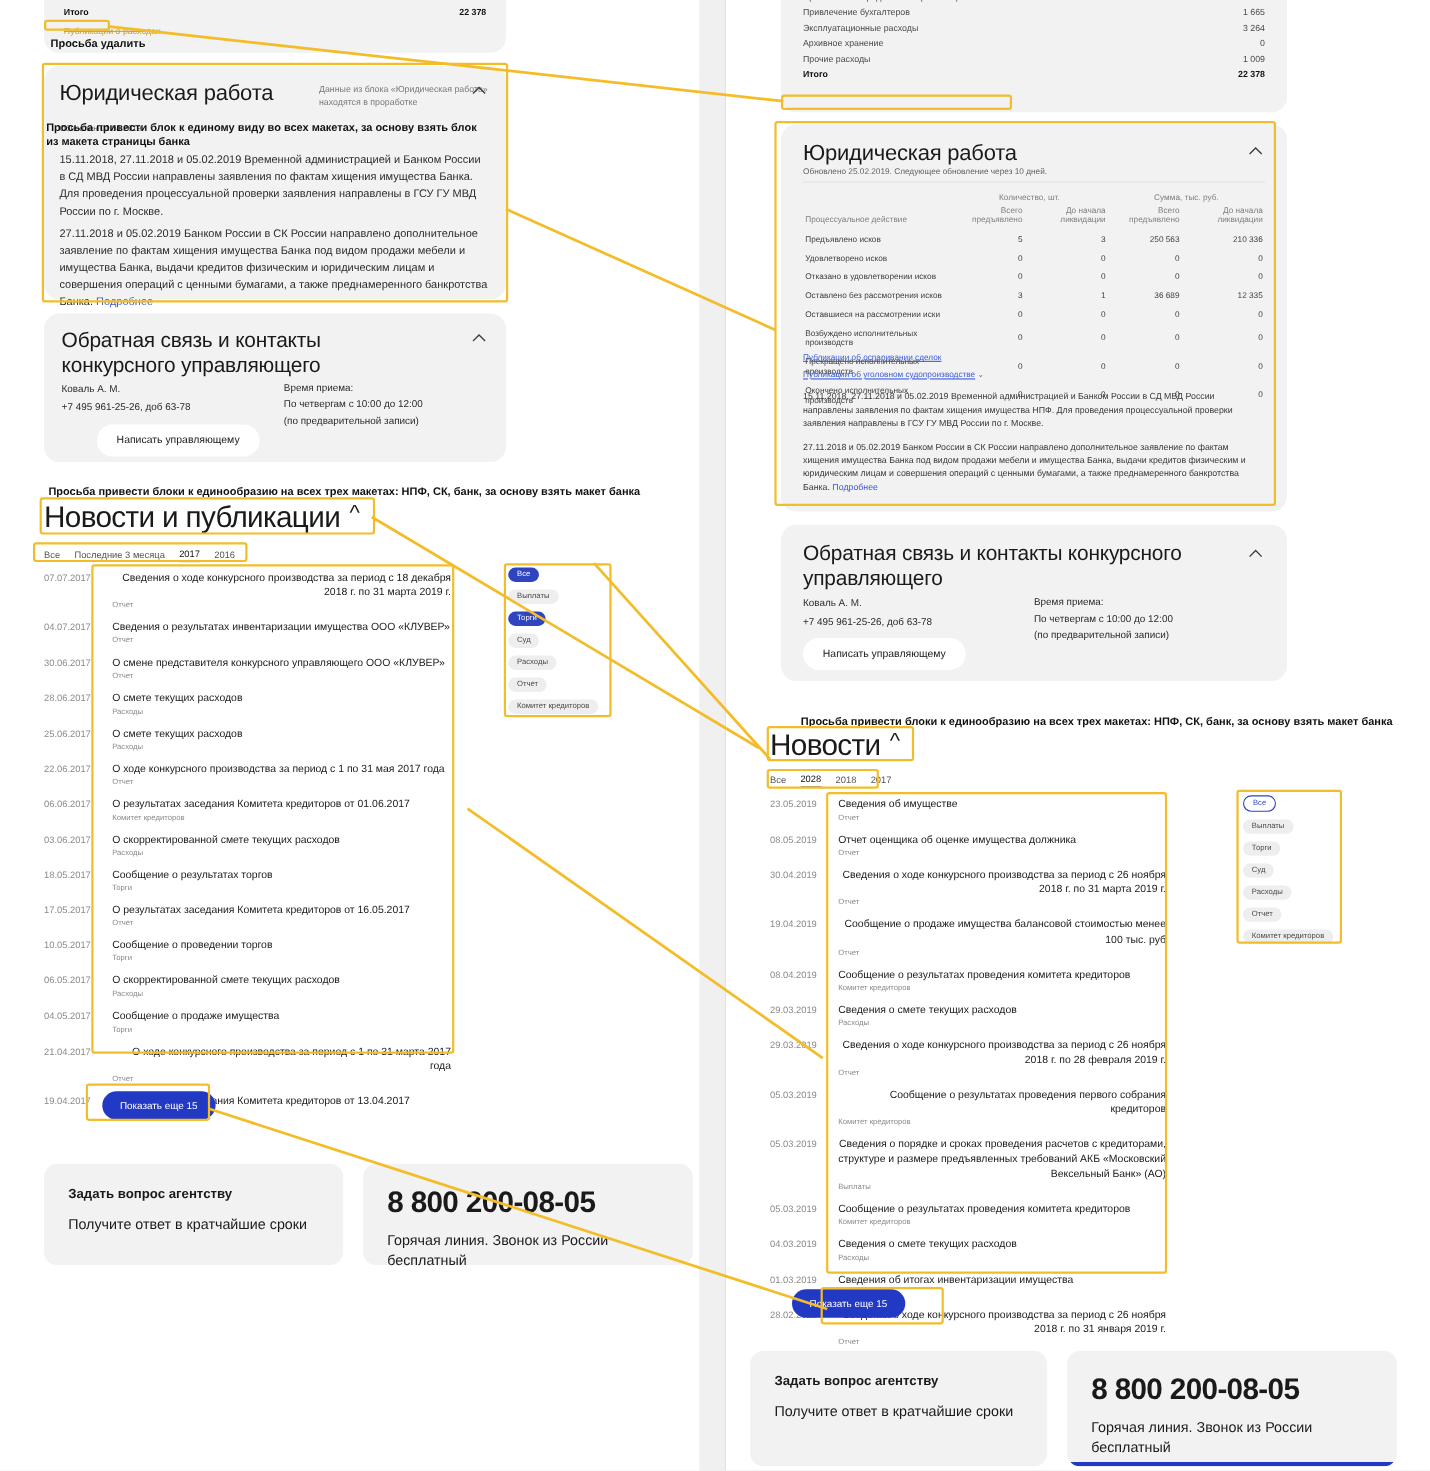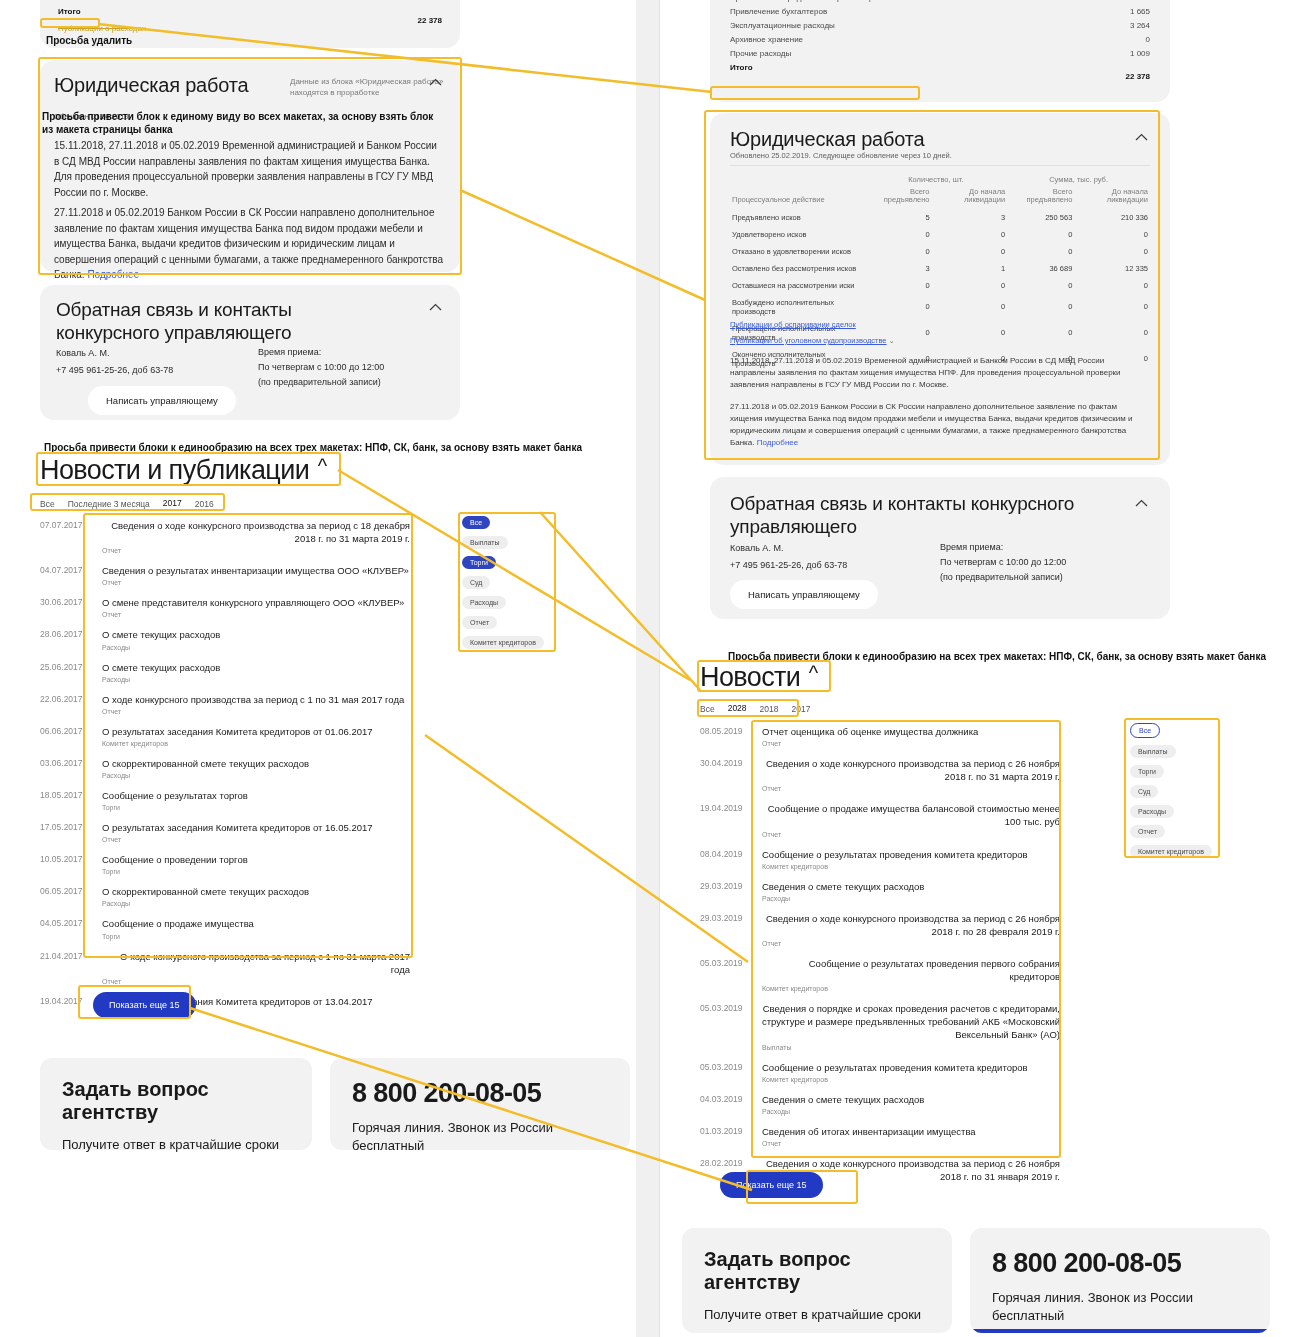--- a/index.html
+++ b/index.html
@@ -24,21 +24,21 @@
   .chev svg{display:block;}
   .muted{color:#6b6b6b;}
   .tiny{font-size:8px;color:#7a7a7a;line-height:1.35;}
 
   
   .ann{position:absolute;border:2px solid #f2bd28;border-radius:3px;pointer-events:none;box-sizing:border-box;}
   svg.leader{position:absolute;left:0;top:0;width:1300px;height:1337px;pointer-events:none;overflow:visible;}
 
   
   .exp-row{display:flex;justify-content:space-between;font-size:8px;color:#4a4a4a;padding:2.5px 0;}
-  .exp-row.total{font-weight:700;color:#111;flex-direction:column;}
+  .exp-row.total{font-weight:700;color:#111;}
   .exp-val{min-width:60px;text-align:right;}
 
   
   .lt{width:100%;border-collapse:collapse;font-size:7.5px;color:#444;}
   .lt th{font-weight:400;color:#7e7e7e;text-align:right;vertical-align:bottom;padding:1px 2px 4px 2px;line-height:1.15;}
   .lt th.lbl{text-align:left;}
   .lt th.grp{text-align:center;padding-bottom:2px;color:#7e7e7e;}
   .lt td{padding:4px 2px;text-align:right;color:#3d3d3d;border-top:0;}
   .lt td.lbl{text-align:left;color:#3d3d3d;}
 
@@ -60,21 +60,21 @@
 
   .btn-blue{display:inline-block;background:#2239c4;color:#fff;font-size:9px;
     padding:8px 16px;border-radius:16px;border:0;cursor:pointer;}
   .btn-white{display:inline-block;background:#fff;color:#1a1a1a;font-size:9.5px;
     padding:9px 18px;border-radius:18px;border:0;cursor:pointer;}
 
   .link{color:#3a5bd9;text-decoration:none;cursor:pointer;}
   .link-u{color:#3a5bd9;text-decoration:underline;cursor:pointer;}
 
   .foot-card{background:#f2f2f2;border-radius:12px;padding:20px 22px;box-sizing:border-box;}
-  .foot-title{font-size:20px;font-weight:700;margin:0 0 12px 0;}
+  .foot-title{font-size:12px;font-weight:700;margin:0 0 12px 0;}
   .foot-sub{font-size:13px;color:#1a1a1a;line-height:1.35;}
   .phone{font-size:27px;font-weight:700;letter-spacing:-.6px;margin:0 0 10px 0;}
   .blue-bar{position:absolute;left:0;right:0;bottom:0;height:4px;background:#2239c4;border-radius:0 0 12px 12px;}
 
   .strike-note{font-size:8px;color:#c9a227;text-decoration:line-through;}
   .bold-note{font-size:10px;font-weight:700;color:#111;}
   .body-p{font-size:10px;line-height:1.55;color:#2b2b2b;margin:0;}
   .body-s{font-size:8px;line-height:1.5;color:#3a3a3a;margin:0;}
 </style>
 </head>
@@ -428,20 +428,27 @@
   </div>
 
   <div class="news-tabs" id="right-news-tabs" style="position:absolute;left:40px;top:703px;">
       <span class="tab">Все</span>
       <span class="tab active">2028</span>
       <span class="tab">2018</span>
       <span class="tab">2017</span>
     </div>
 
   <div id="right-news-list" style="position:absolute;left:40px;top:720px;width:360px;">
+      <div class="nrow">
+        <div class="ndate">23.05.2019</div>
+        <div>
+          <div class="ntitle">Сведения об имуществе</div>
+          <div class="ntag">Отчет</div>
+        </div>
+      </div>
       <div class="nrow">
         <div class="ndate">08.05.2019</div>
         <div>
           <div class="ntitle">Отчет оценщика об оценке имущества должника</div>
           <div class="ntag">Отчет</div>
         </div>
       </div>
       <div class="nrow">
         <div class="ndate">30.04.2019</div>
         <div>

